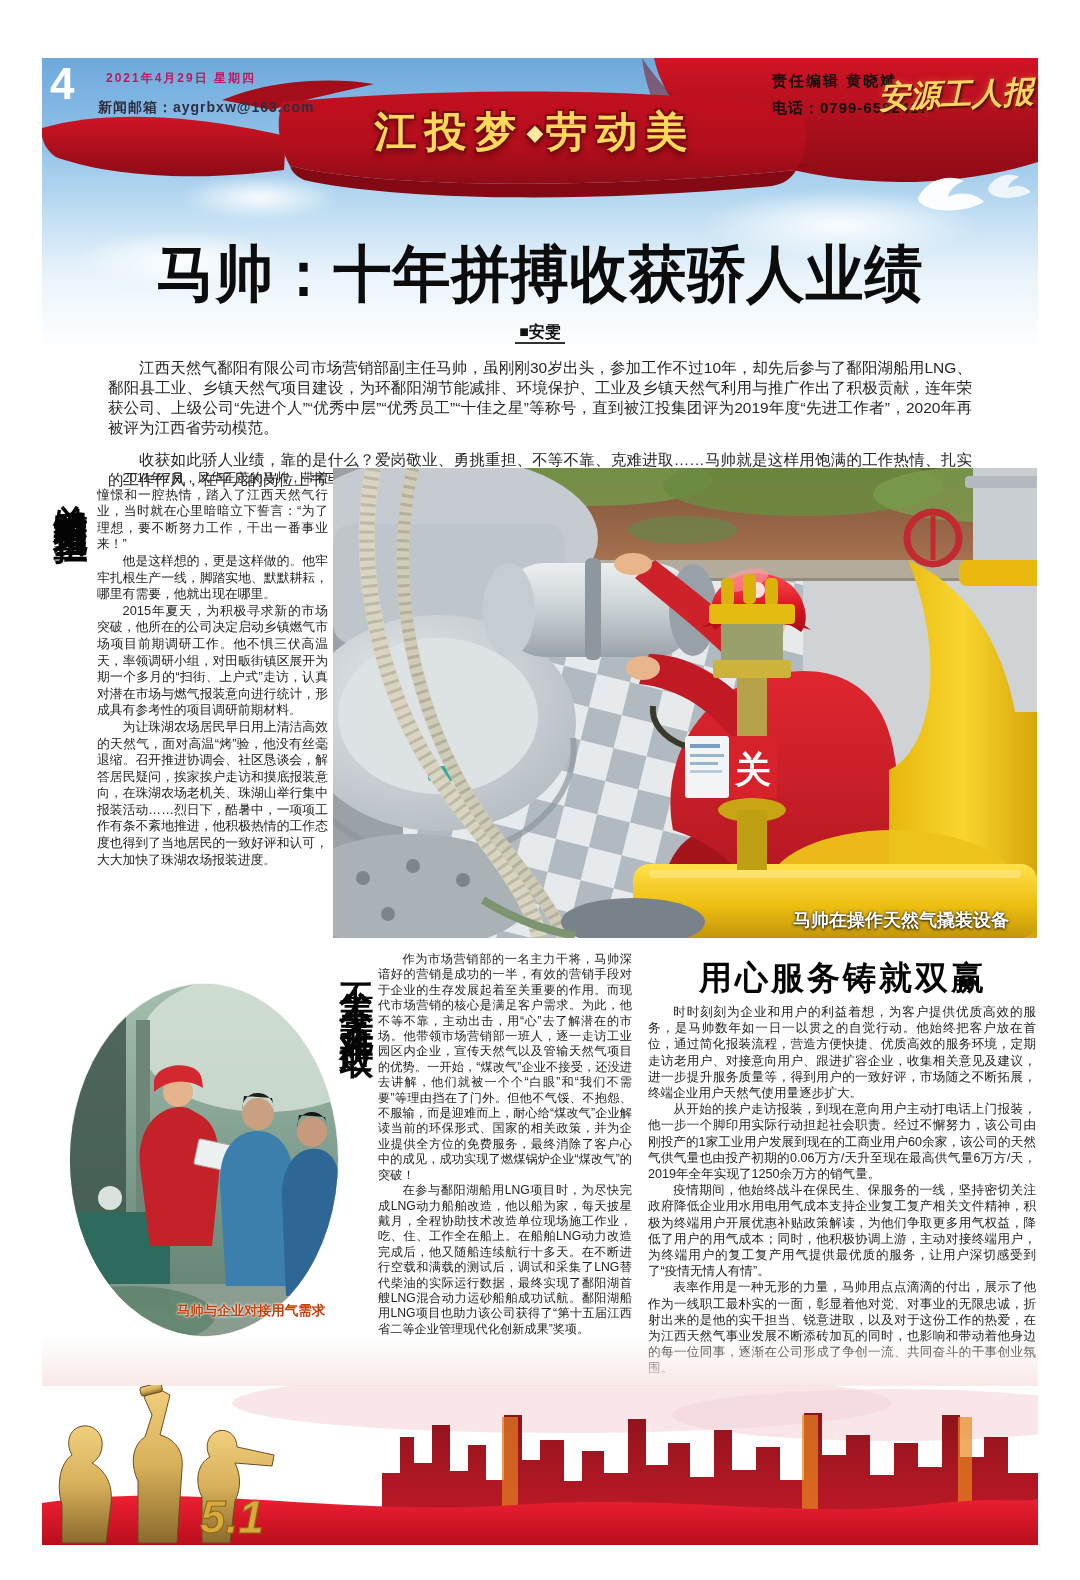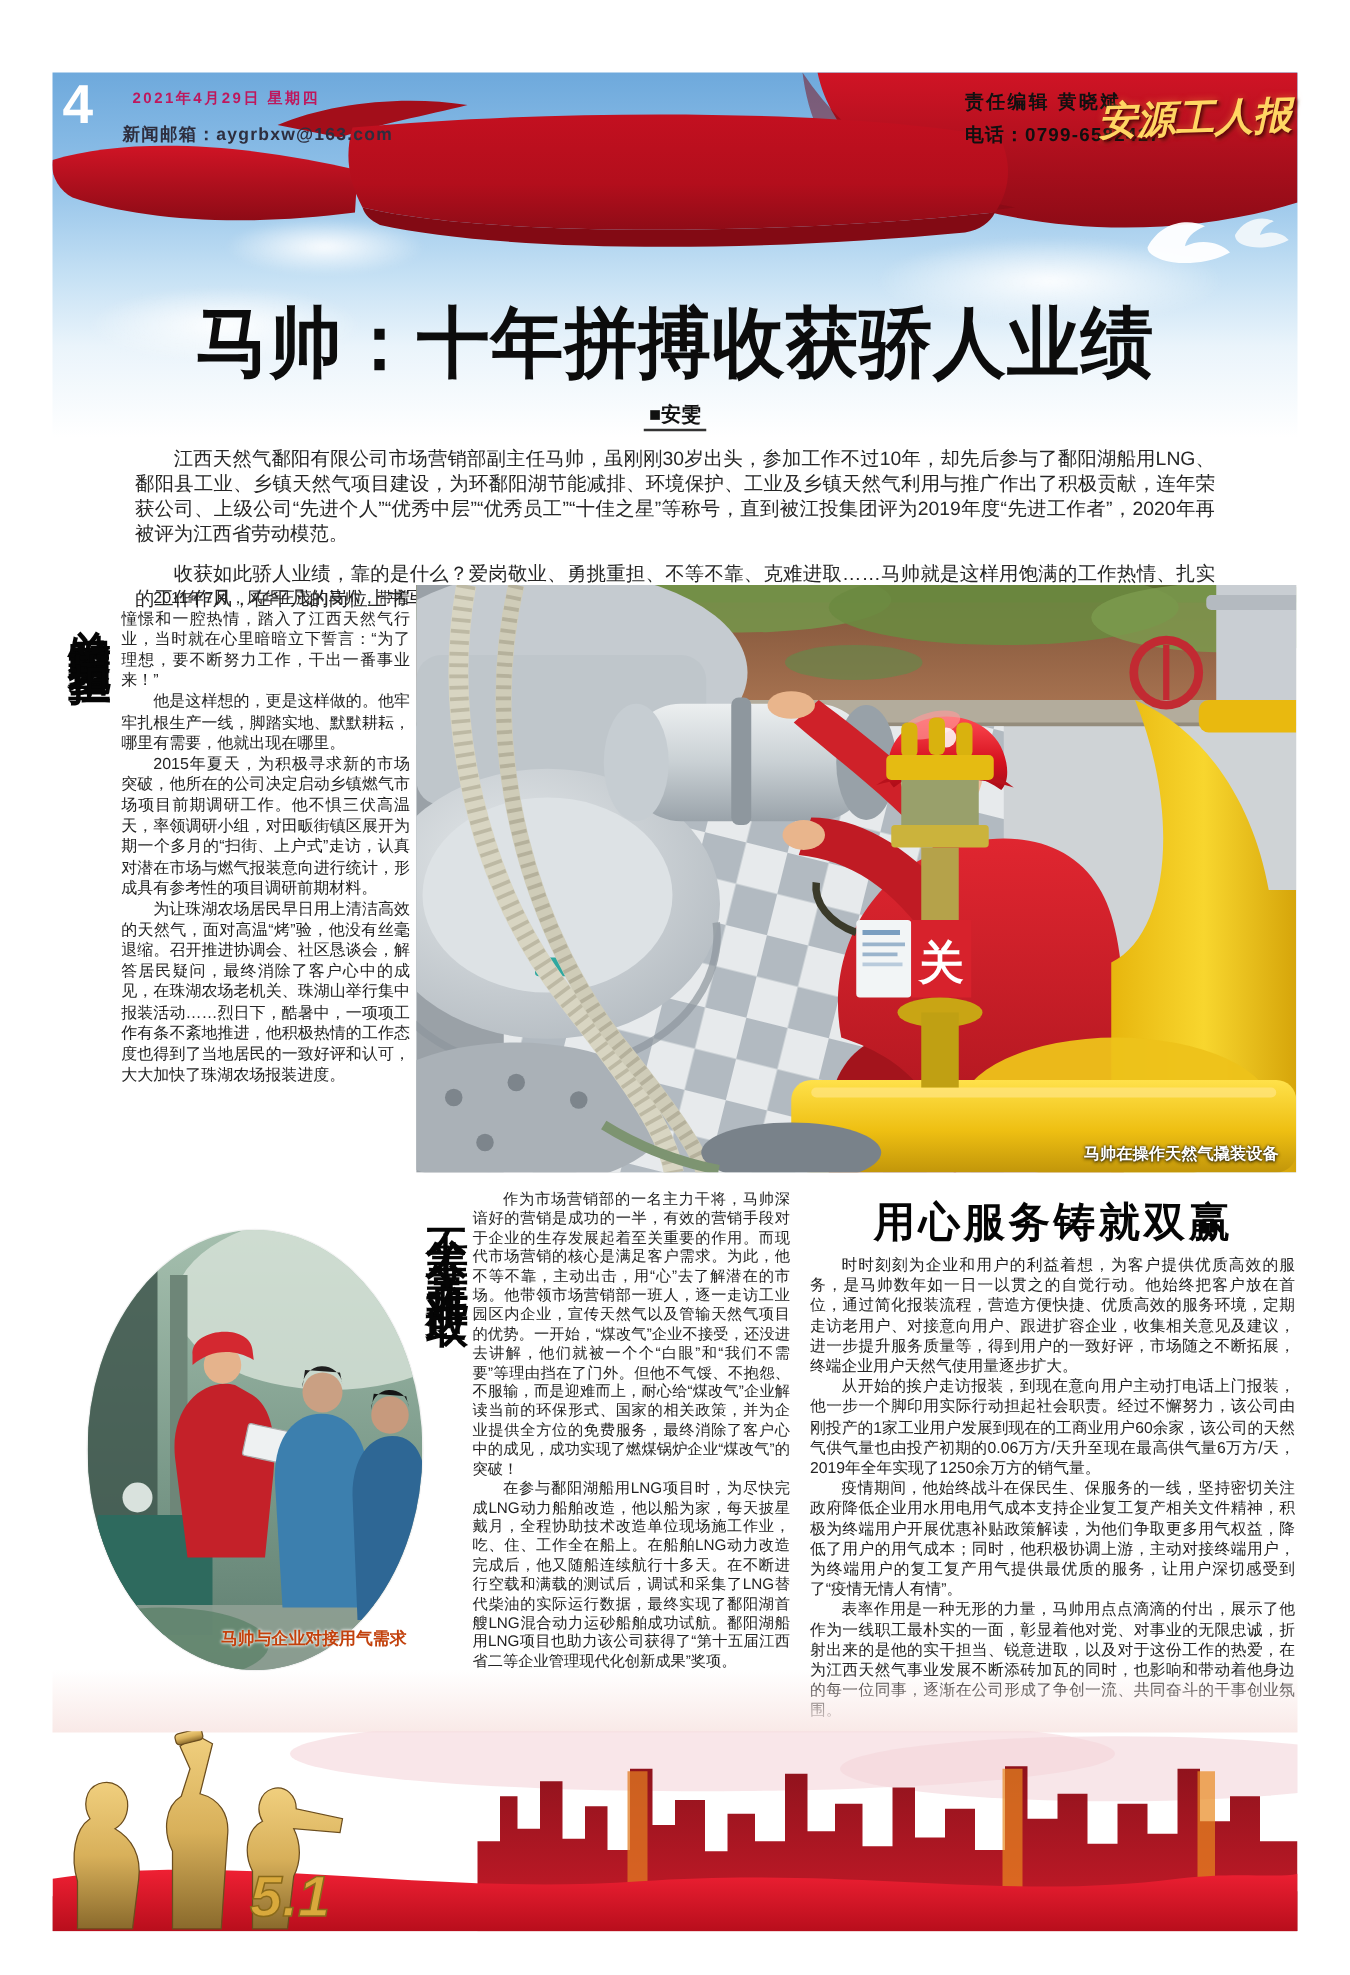--- a/index.html
+++ b/index.html
@@ -36,21 +36,21 @@
   .vtitle2{left:334px;top:956px;height:350px;font-size:34px;letter-spacing:9px;}
   .bodycol{position:absolute;text-align:justify;color:#242424;overflow:hidden;}
   .bodycol p{margin:0;text-indent:2em;}
   .col1{left:97px;top:470px;width:231px;height:480px;font-size:12.8px;line-height:16.6px;}
   .col2{left:378px;top:952px;width:254px;height:402px;font-size:12.2px;line-height:15.4px;}
   .col3{left:648px;top:1004px;width:388px;height:386px;font-size:12.6px;line-height:16.2px;}
   .sec3-title{position:absolute;left:650px;top:956px;width:386px;text-align:center;font-size:33px;font-weight:900;
               color:#050505;letter-spacing:3px;}
   
   .photo-main{position:absolute;left:333px;top:468px;width:704px;height:470px;overflow:hidden;background:#cfd3d6;}
-  .photo-caption{position:absolute;right:14px;bottom:6px;font-size:13px;font-weight:700;color:#ffffff;
+  .photo-caption{position:absolute;right:28px;bottom:6px;font-size:18px;font-weight:700;color:#ffffff;
                  text-shadow:0 1px 3px rgba(0,0,0,.9),0 0 2px rgba(0,0,0,.7);}
   .photo-circle{position:absolute;left:70px;top:984px;width:268px;height:352px;border-radius:50%;overflow:hidden;
                 box-shadow:0 0 0 1px rgba(0,0,0,.05);}
   .circle-caption{position:absolute;left:146px;top:1302px;width:210px;text-align:center;font-size:13.5px;font-weight:700;
                   color:#c2410c;text-shadow:0 0 3px #fff,0 0 2px #fff;}
   .bottom-fade{position:absolute;left:42px;top:1336px;width:996px;height:50px;
                background:linear-gradient(180deg,rgba(250,236,236,0) 0%,#f9e9e7 100%);}
   .footer-gfx{position:absolute;left:42px;top:1385px;width:996px;height:160px;}
 </style>
 </head>
@@ -83,40 +83,41 @@
     <path d="M248,108 C340,130 560,132 754,112 C750,120 742,126 730,128 C540,146 352,142 262,122 C254,118 250,114 248,108 Z" fill="#830a14"></path>
   </svg>
 
   <div class="page-number">4</div>
   <div class="hdr-date">2021年4月29日 星期四</div>
   <div class="hdr-email">新闻邮箱：aygrbxw@163.com</div>
   <div class="hdr-editor">责任编辑 黄晓斌</div>
   <div class="hdr-phone">电话：0799-6582417</div>
   <div class="masthead">安源工人报</div>
 
+  <div class="banner"><span>江投梦</span><span class="diamond">◆</span><span>劳动美</span></div>
 
   <svg class="doves" viewBox="0 0 128 52">
     <path d="M6,32 C16,12 38,8 52,15 C42,19 37,25 36,31 C48,25 64,27 72,36 C54,46 30,46 18,42 C10,39 6,36 6,32 Z" fill="#ffffff" opacity="0.95"></path>
     <path d="M76,22 C83,9 98,6 107,11 C100,14 97,18 96,22 C104,18 114,20 119,26 C107,33 91,33 83,30 C78,28 76,25 76,22 Z" fill="#f4f8fb" opacity="0.9"></path>
   </svg>
 
   <div class="headline">马帅：十年拼搏收获骄人业绩</div>
   <div class="byline"><span>■安雯</span></div>
 
   <div class="intro">
     <p>江西天然气鄱阳有限公司市场营销部副主任马帅，虽刚刚30岁出头，参加工作不过10年，却先后参与了鄱阳湖船用LNG、鄱阳县工业、乡镇天然气项目建设，为环鄱阳湖节能减排、环境保护、工业及乡镇天然气利用与推广作出了积极贡献，连年荣获公司、上级公司“先进个人”“优秀中层”“优秀员工”“十佳之星”等称号，直到被江投集团评为2019年度“先进工作者”，2020年再被评为江西省劳动模范。</p>
     <p>收获如此骄人业绩，靠的是什么？爱岗敬业、勇挑重担、不等不靠、克难进取……马帅就是这样用饱满的工作热情、扎实的工作作风，在平凡的岗位上书写着不平凡的人生华章。</p>
   </div>
 
   <div class="vtitle vtitle1">关键时刻勇挑重担</div>
   <div class="bodycol col1">
     <p>2011年7月，风华正茂的马帅，带着憧憬和一腔热情，踏入了江西天然气行业，当时就在心里暗暗立下誓言：“为了理想，要不断努力工作，干出一番事业来！”</p>
     <p>他是这样想的，更是这样做的。他牢牢扎根生产一线，脚踏实地、默默耕耘，哪里有需要，他就出现在哪里。</p>
     <p>2015年夏天，为积极寻求新的市场突破，他所在的公司决定启动乡镇燃气市场项目前期调研工作。他不惧三伏高温天，率领调研小组，对田畈街镇区展开为期一个多月的“扫街、上户式”走访，认真对潜在市场与燃气报装意向进行统计，形成具有参考性的项目调研前期材料。</p>
-    <p>为让珠湖农场居民早日用上清洁高效的天然气，面对高温“烤”验，他没有丝毫退缩。召开推进协调会、社区恳谈会，解答居民疑问，最终消除了客户心中的成见，在珠湖农场老机关、珠湖山举行集中报装活动……烈日下，酷暑中，一项项工作有条不紊地推进，他积极热情的工作态度也得到了当地居民的一致好评和认可，大大加快了珠湖农场报装进度。</p>
+    <p>为让珠湖农场居民早日用上清洁高效的天然气，面对高温“烤”验，他没有丝毫退缩。召开推进协调会、社区恳谈会，解答居民疑问，挨家挨户走访和摸底报装意向，在珠湖农场老机关、珠湖山举行集中报装活动……烈日下，酷暑中，一项项工作有条不紊地推进，他积极热情的工作态度也得到了当地居民的一致好评和认可，大大加快了珠湖农场报装进度。</p>
   </div>
 
   <div class="photo-main">
     <svg width="704" height="470" viewBox="0 0 704 470">
       <defs>
         <linearGradient id="dirt" x1="0" y1="0" x2="0" y2="1">
           <stop offset="0" stop-color="#7e5238"></stop>
             <stop offset="1" stop-color="#a5714f"></stop>
         </linearGradient>
         <pattern id="checker" width="68" height="68" patternUnits="userSpaceOnUse" patternTransform="rotate(14)">

